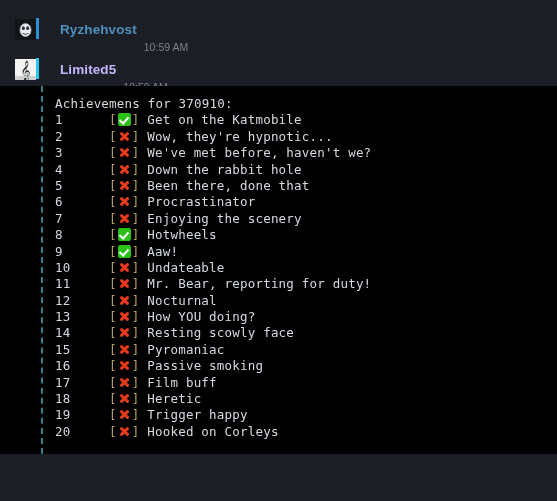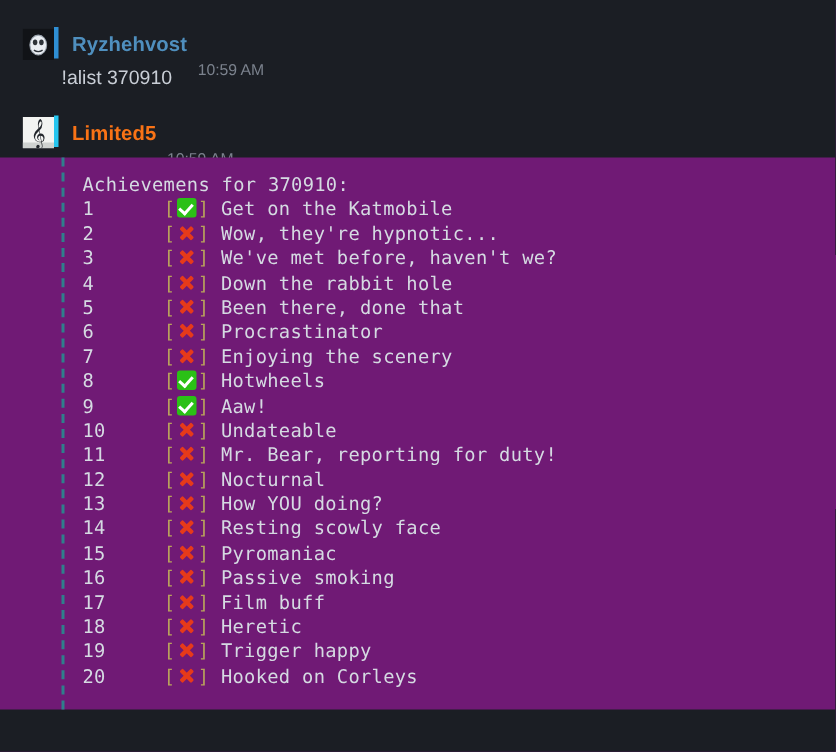--- a/index.html
+++ b/index.html
@@ -59,21 +59,21 @@
     position: absolute;
     right: -3px;
     top: 0;
     width: 3px;
     height: 21px;
   }
 
   .username {
     font-size: 13.5px;
     font-weight: bold;
-    margin-left: 12px;
+    margin-left: 24px;
     letter-spacing: 0.1px;
   }
 
   .timestamp {
     font-size: 10.5px;
     color: #7b828d;
     margin-left: 7px;
     position: relative;
     top: 18px;
   }
@@ -83,21 +83,21 @@
     color: #c9ced6;
     padding-left: 41px;
     line-height: 18px;
     margin-top: 1px;
   }
 
   
   .codeblock-outer {
     margin-top: 4px;
     margin-left: 0px;
-    background: #701a75;
+    background: #000000;
     padding: 10px 0 14px 0;
     position: relative;
   }
 
   .codeblock {
     position: relative;
     padding-left: 41px;
   }
 
   .code-quote-bar {
@@ -190,38 +190,37 @@
             <ellipse cx="8.4" cy="9.2" rx="1.5" ry="1.9" fill="#2d3238"></ellipse>
             <ellipse cx="12.6" cy="9.2" rx="1.5" ry="1.9" fill="#2d3238"></ellipse>
             <path d="M7.6 14.4 Q10.5 16.4 13.4 14.4" stroke="#2d3238" stroke-width="0.9" fill="none"></path>
           </svg>
         </span>
         <span class="avatar-bar" style="background:#2f8fd4"></span>
       </div>
       <span class="username" style="color:#4f8fbe">Ryzhehvost</span>
       <span class="timestamp">10:59 AM</span>
     </div>
-    <div class="msg-body">!alist 370910</div>
   </div>
 
   <div class="spacer-mid"></div>
 
   <div class="message">
     <div class="msg-header">
       <div class="avatar-wrap">
         <span class="avatar">
           <svg width="21" height="21" viewBox="0 0 21 21">
             <rect x="0" y="0" width="21" height="21" fill="#f3f4f2"></rect>
             <rect x="0" y="17" width="21" height="4" fill="#cfd2d0"></rect>
             <text x="10.5" y="16.5" font-family="DejaVu Serif, serif" font-size="17" fill="#22262b" text-anchor="middle">𝄞</text>
           </svg>
         </span>
         <span class="avatar-bar" style="background:#26c6f0"></span>
       </div>
-      <span class="username" style="color:#f97316">Limited5</span>
+      <span class="username" style="color:#c4b5fd">Limited5</span>
       <span class="timestamp">10:59 AM</span>
     </div>
 
     <div class="codeblock-outer">
       <div class="codeblock">
         <div class="code-quote-bar"></div>
         <pre class="code"><span class="code-line"><span>Achievemens for 370910:</span></span><span id="rows-host"><span class="code-line"><span class="ln">1      </span><span class="bracket">[</span><span class="emo emo-check"></span><span class="bracket">]</span><span class="ln"> Get on the Katmobile</span></span><span class="code-line"><span class="ln">2      </span><span class="bracket">[</span><span class="emo emo-x"></span><span class="bracket">]</span><span class="ln"> Wow, they're hypnotic...</span></span><span class="code-line"><span class="ln">3      </span><span class="bracket">[</span><span class="emo emo-x"></span><span class="bracket">]</span><span class="ln"> We've met before, haven't we?</span></span><span class="code-line"><span class="ln">4      </span><span class="bracket">[</span><span class="emo emo-x"></span><span class="bracket">]</span><span class="ln"> Down the rabbit hole</span></span><span class="code-line"><span class="ln">5      </span><span class="bracket">[</span><span class="emo emo-x"></span><span class="bracket">]</span><span class="ln"> Been there, done that</span></span><span class="code-line"><span class="ln">6      </span><span class="bracket">[</span><span class="emo emo-x"></span><span class="bracket">]</span><span class="ln"> Procrastinator</span></span><span class="code-line"><span class="ln">7      </span><span class="bracket">[</span><span class="emo emo-x"></span><span class="bracket">]</span><span class="ln"> Enjoying the scenery</span></span><span class="code-line"><span class="ln">8      </span><span class="bracket">[</span><span class="emo emo-check"></span><span class="bracket">]</span><span class="ln"> Hotwheels</span></span><span class="code-line"><span class="ln">9      </span><span class="bracket">[</span><span class="emo emo-check"></span><span class="bracket">]</span><span class="ln"> Aaw!</span></span><span class="code-line"><span class="ln">10     </span><span class="bracket">[</span><span class="emo emo-x"></span><span class="bracket">]</span><span class="ln"> Undateable</span></span><span class="code-line"><span class="ln">11     </span><span class="bracket">[</span><span class="emo emo-x"></span><span class="bracket">]</span><span class="ln"> Mr. Bear, reporting for duty!</span></span><span class="code-line"><span class="ln">12     </span><span class="bracket">[</span><span class="emo emo-x"></span><span class="bracket">]</span><span class="ln"> Nocturnal</span></span><span class="code-line"><span class="ln">13     </span><span class="bracket">[</span><span class="emo emo-x"></span><span class="bracket">]</span><span class="ln"> How YOU doing?</span></span><span class="code-line"><span class="ln">14     </span><span class="bracket">[</span><span class="emo emo-x"></span><span class="bracket">]</span><span class="ln"> Resting scowly face</span></span><span class="code-line"><span class="ln">15     </span><span class="bracket">[</span><span class="emo emo-x"></span><span class="bracket">]</span><span class="ln"> Pyromaniac</span></span><span class="code-line"><span class="ln">16     </span><span class="bracket">[</span><span class="emo emo-x"></span><span class="bracket">]</span><span class="ln"> Passive smoking</span></span><span class="code-line"><span class="ln">17     </span><span class="bracket">[</span><span class="emo emo-x"></span><span class="bracket">]</span><span class="ln"> Film buff</span></span><span class="code-line"><span class="ln">18     </span><span class="bracket">[</span><span class="emo emo-x"></span><span class="bracket">]</span><span class="ln"> Heretic</span></span><span class="code-line"><span class="ln">19     </span><span class="bracket">[</span><span class="emo emo-x"></span><span class="bracket">]</span><span class="ln"> Trigger happy</span></span><span class="code-line"><span class="ln">20     </span><span class="bracket">[</span><span class="emo emo-x"></span><span class="bracket">]</span><span class="ln"> Hooked on Corleys</span></span></span></pre>
       </div>
     </div>
   </div>

